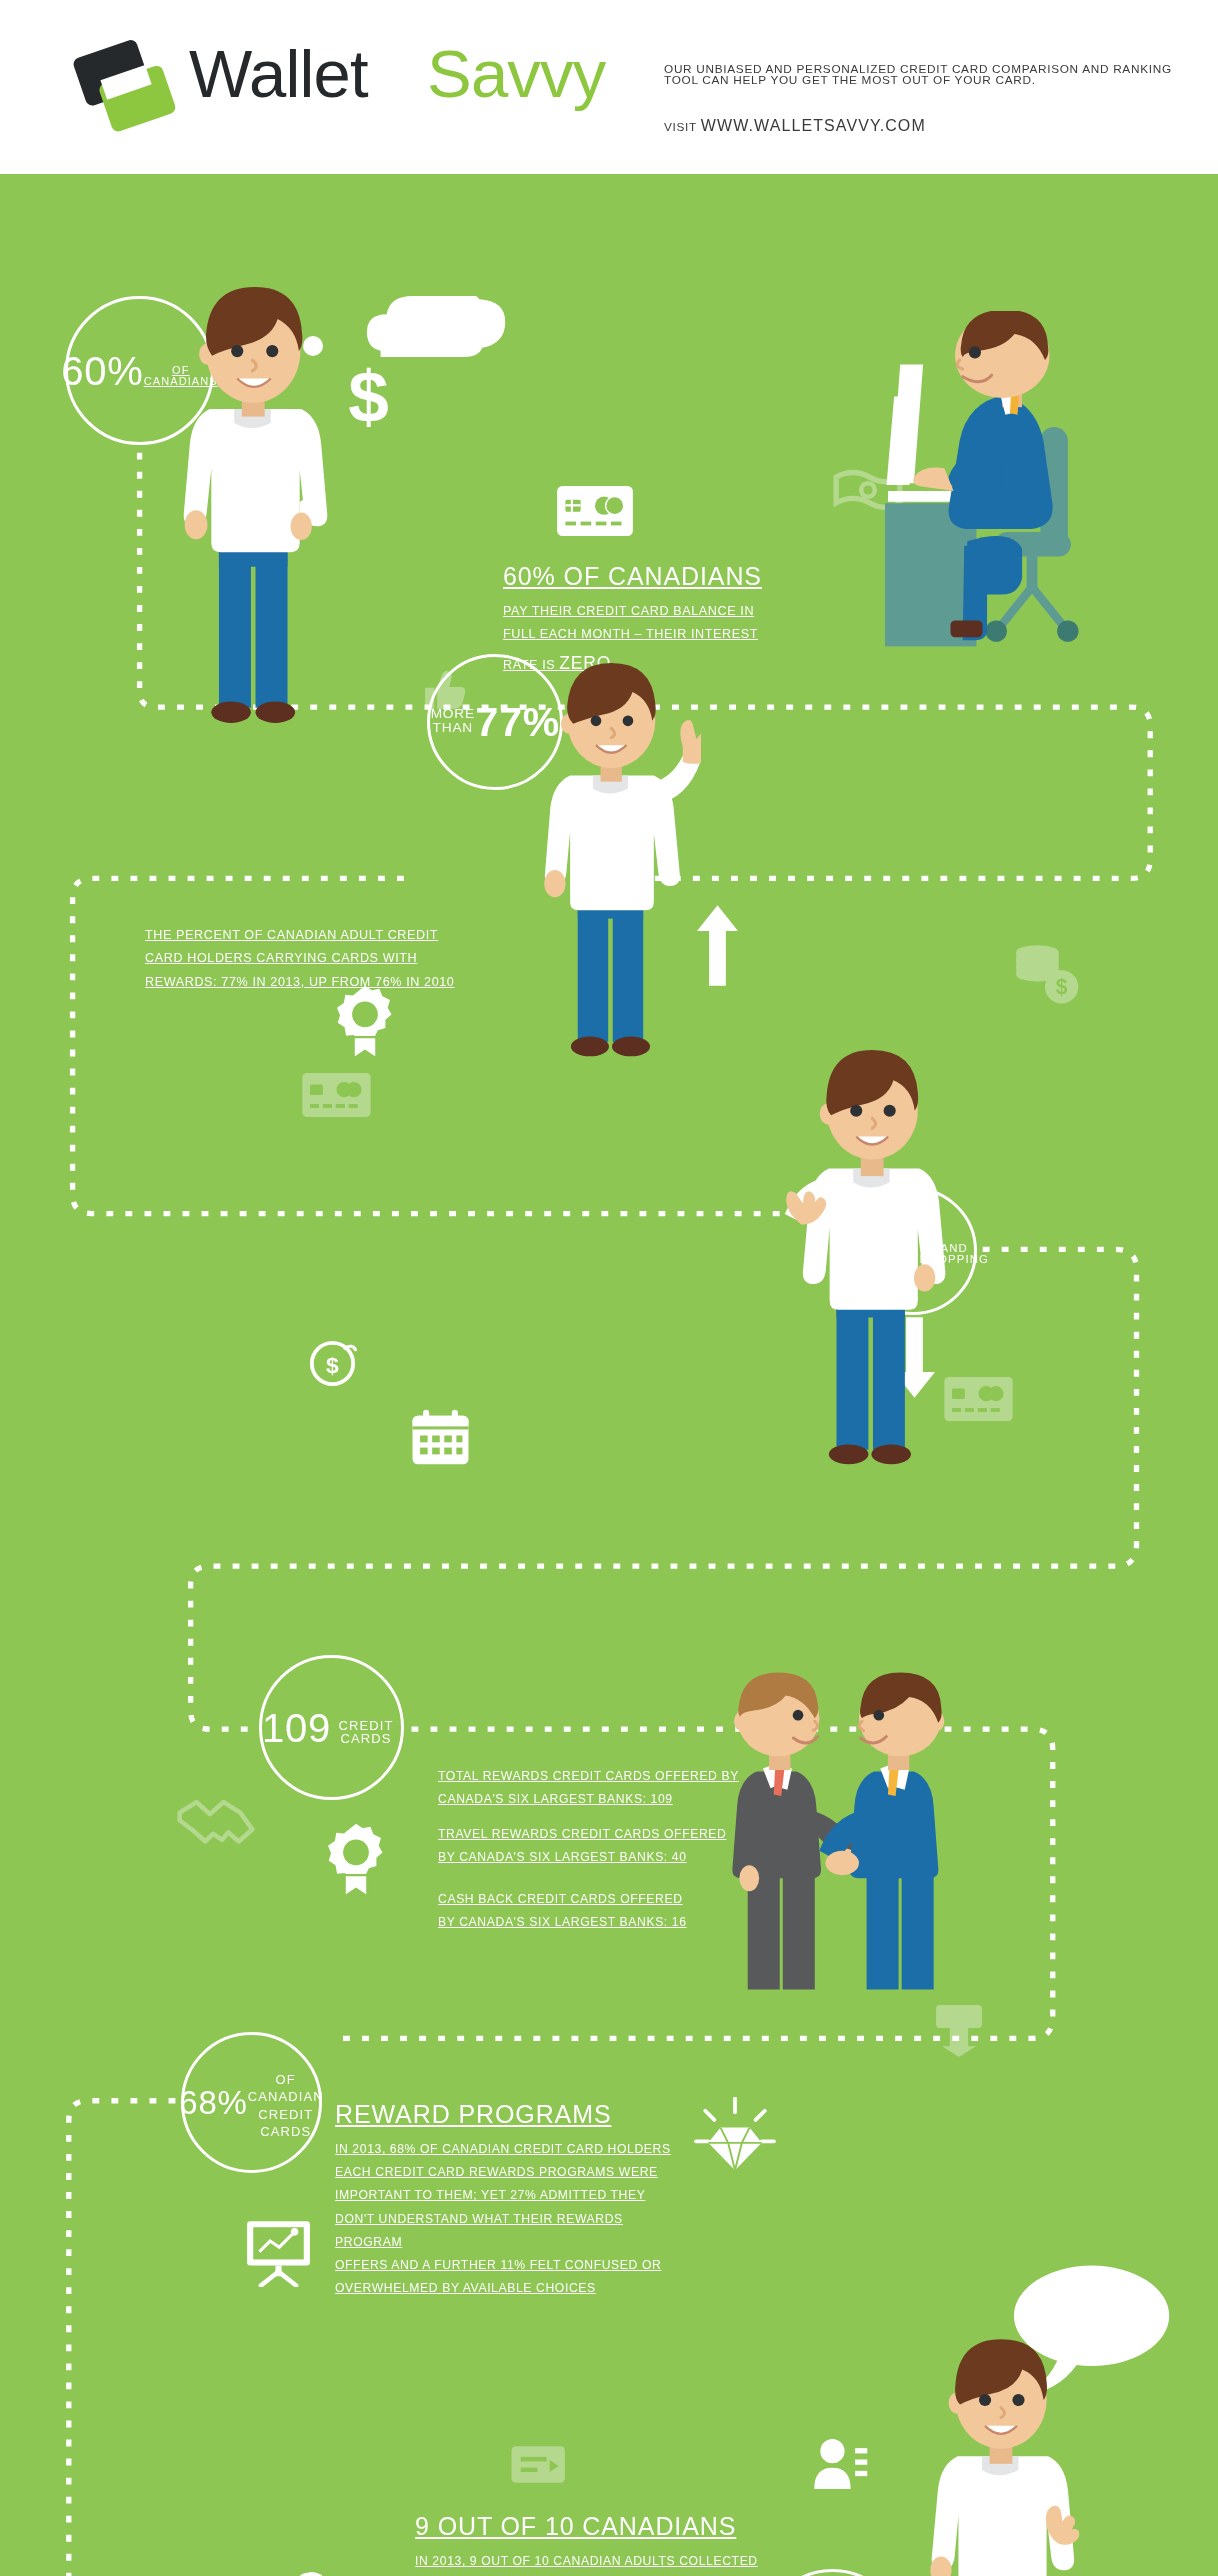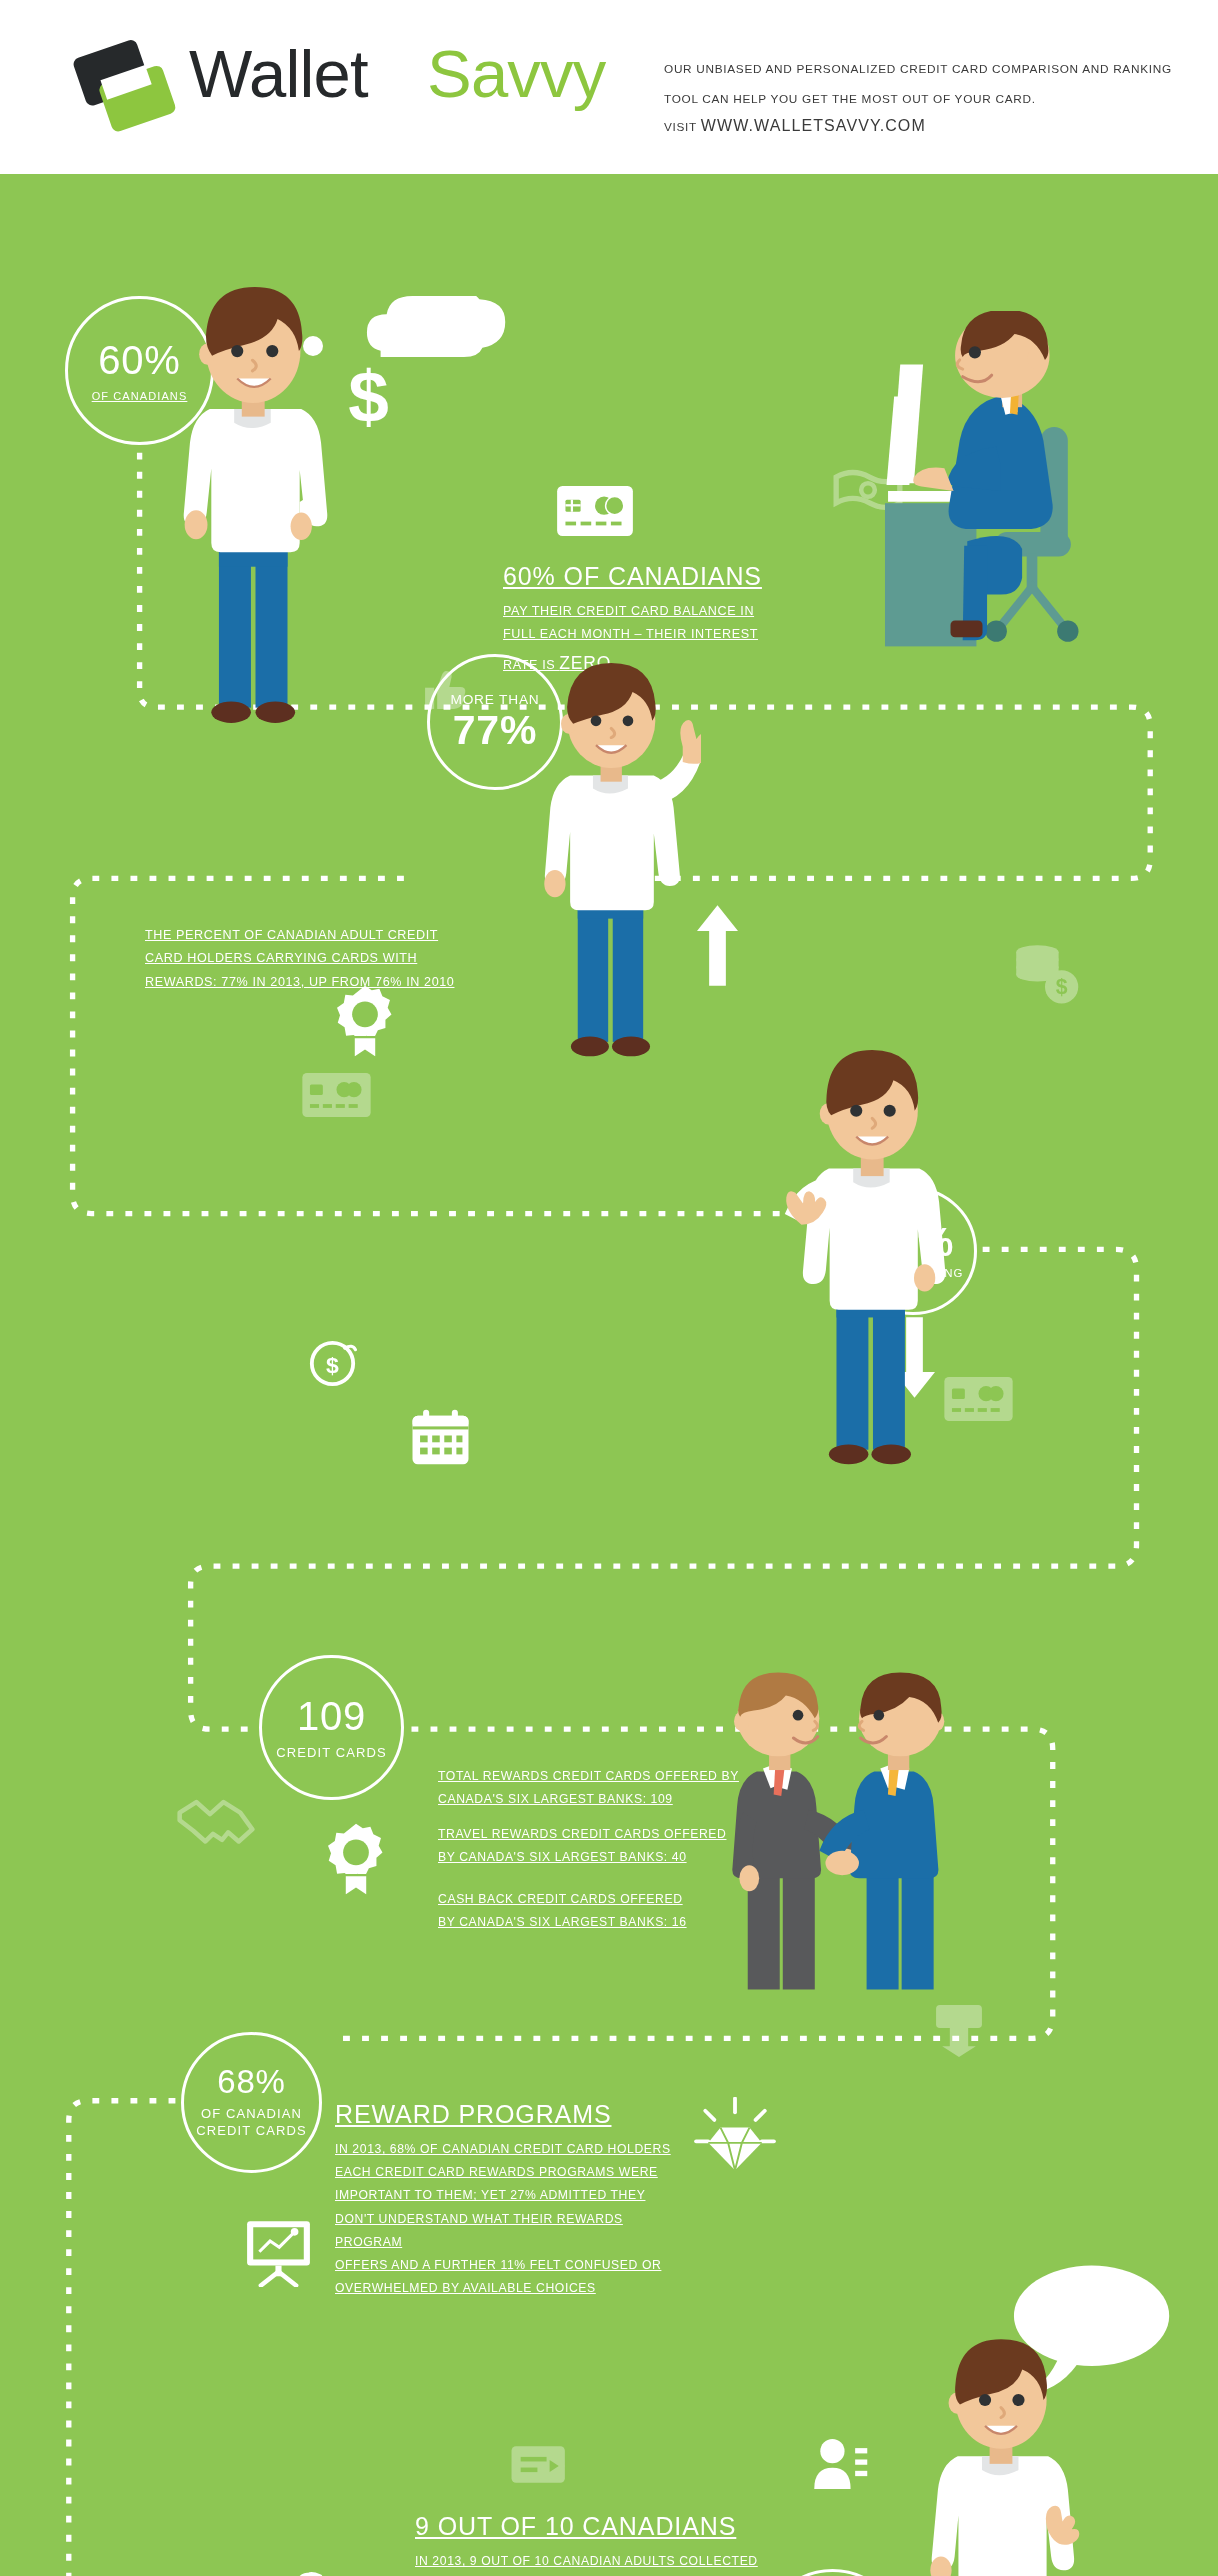--- a/index.html
+++ b/index.html
@@ -24,38 +24,38 @@
   #brand-savvy {
     position:absolute; left:427px; top:35px;
     font-size:67px; font-weight:400; color:#8dc63f;
     letter-spacing:-0.8px; font-family:"Liberation Sans", sans-serif;
   }
   .hdr-line {
     position:absolute; color:#3a3a3a; font-size:11.8px;
     letter-spacing:0.7px; white-space:nowrap;
   }
   #hdr-l1 { left:664px; top:62px; }
-  #hdr-l2 { left:664px; top:92px; }
+  #hdr-l2 { left:664px; top:73px; }
   #hdr-l3 { left:664px; top:117px; }
   #hdr-visit { font-size:11.8px; }
   #hdr-url { font-size:16px; letter-spacing:1.1px; }
 
   
   #canvas {
     position:absolute; left:0; top:174px; width:1219px; height:2402px;
     background:#8dc653; overflow:hidden;
   }
 
   
   #path-svg { position:absolute; left:0; top:0; width:1219px; height:2402px; }
 
   
   .badge {
     position:absolute; border:3.8px solid #ffffff; border-radius:50%;
-    display:flex; flex-direction:column; align-items:center; justify-content:center;
+    display:flex; flex-direction:row; align-items:center; justify-content:center;
     color:#ffffff; text-align:center; line-height:1;
   }
   .badge .big { font-weight:300; letter-spacing:0.8px; }
   .badge .sub { letter-spacing:1.1px; }
 
   #badge-60  { left:65px;  top:122px; width:149px; height:149px; }
   #badge-60 .big { font-size:40px; }
   #badge-60 .sub { font-size:11px; margin-top:11px;text-decoration:underline; }
 
   #badge-77  { left:427px; top:480px; width:136px; height:136px; }

